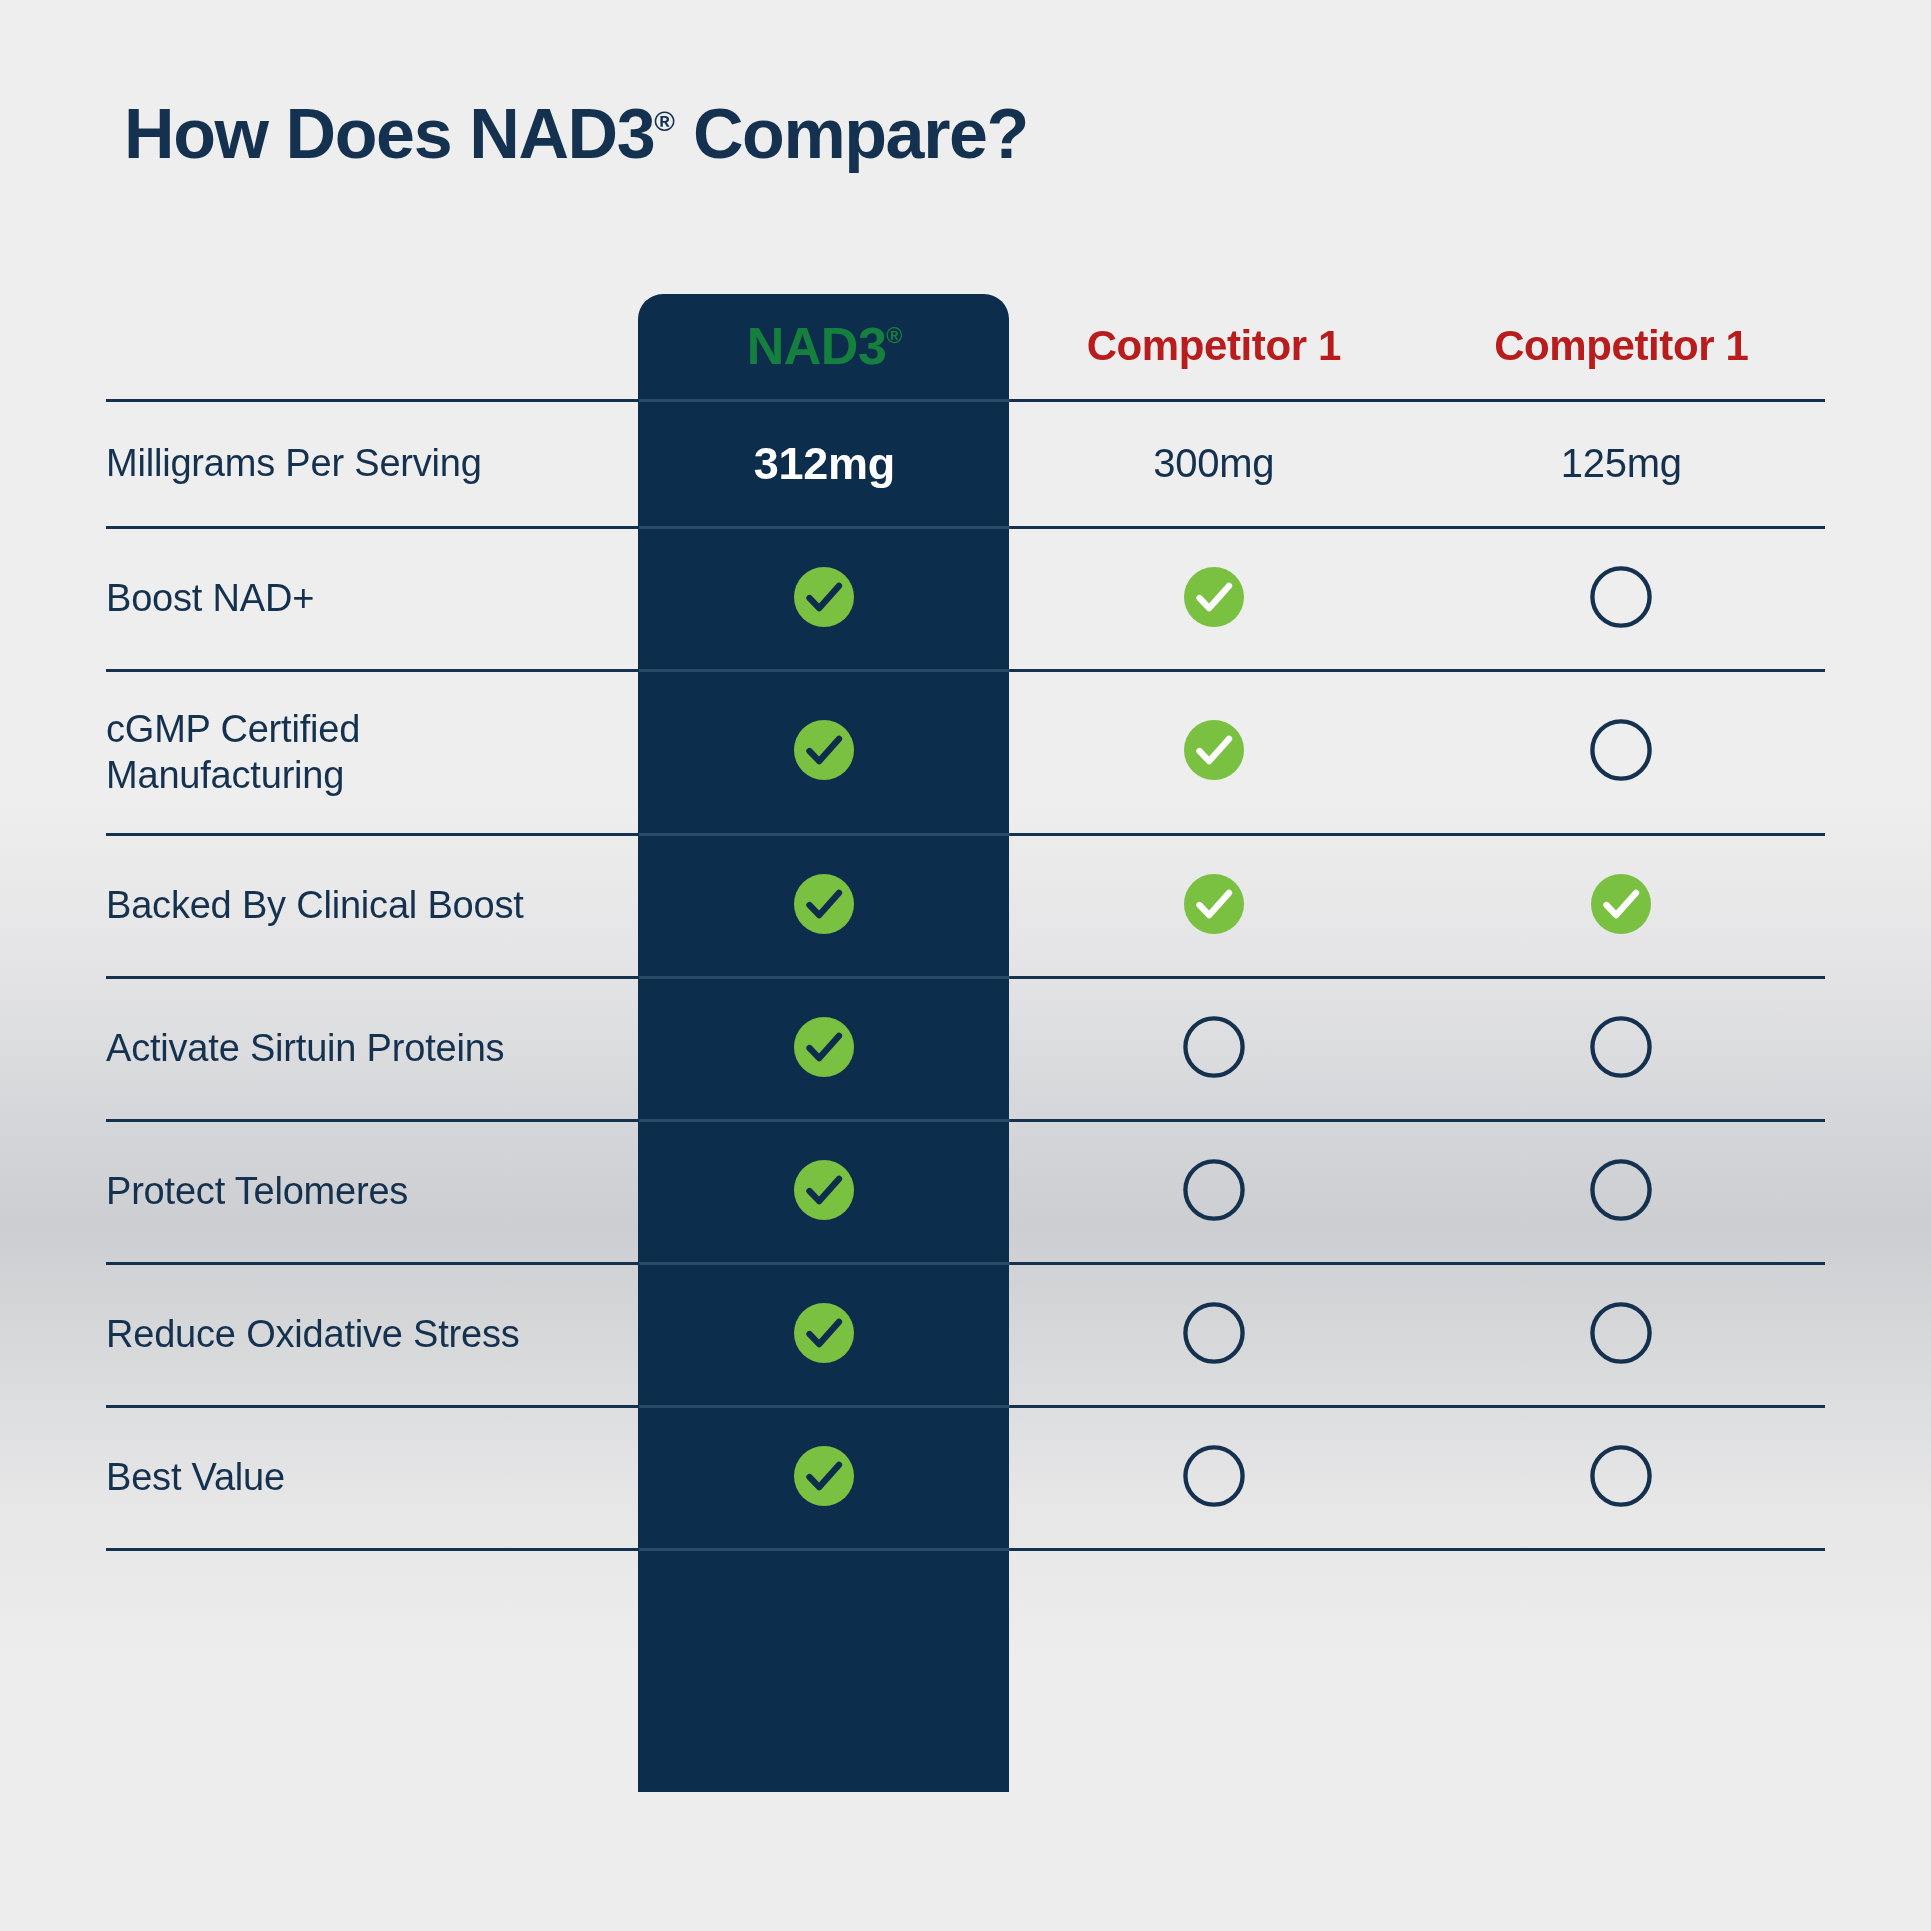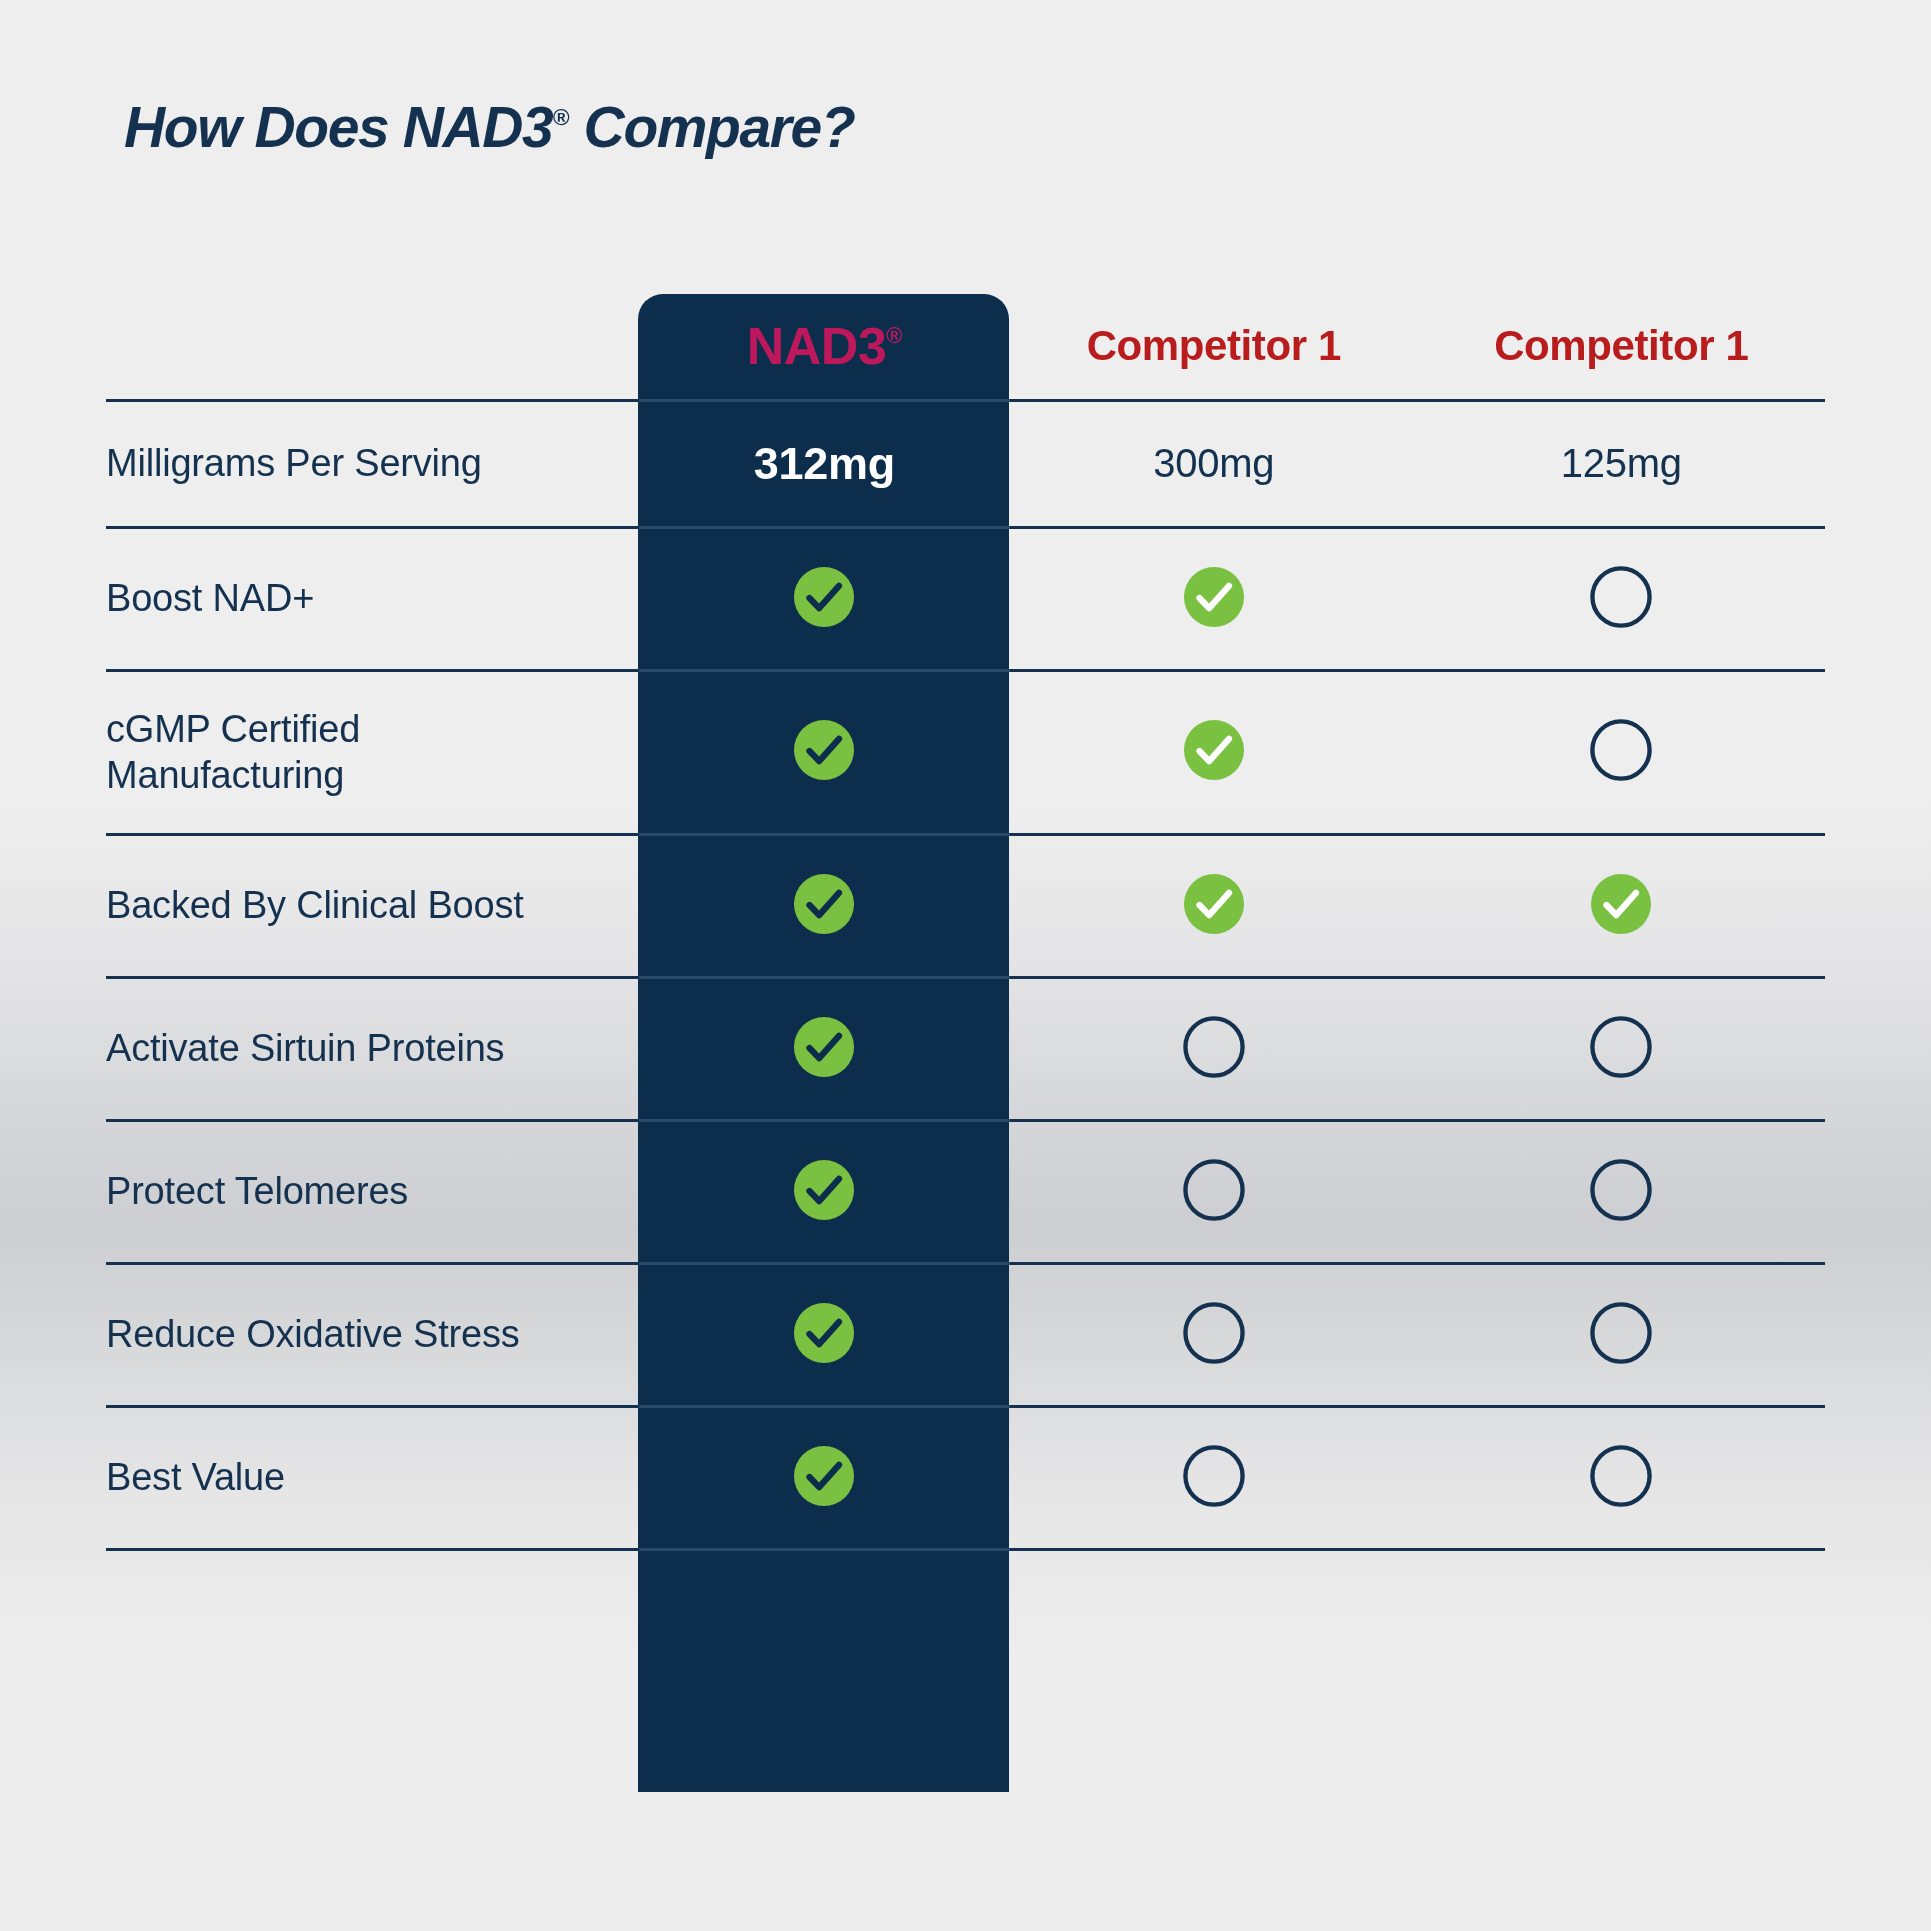--- a/index.html
+++ b/index.html
@@ -31,27 +31,26 @@
     position: relative;
     width: 1931px;
     height: 1931px;
   }
 
   
   .page-title {
     position: absolute;
     left: 124px;
     top: 99px;
-    font-size: 57px;
+    font-size: 70px;
     font-weight: bold;
     letter-spacing: -1.4px;
     color: #14314f;
     white-space: nowrap;
     line-height: 1.0;
-    font-style: italic;
   }
   .page-title .reg {
     font-size: 0.40em;
     vertical-align: 0.95em;
     font-weight: bold;
     letter-spacing: 0;
   }
 
   
   .feature-column {
@@ -92,21 +91,21 @@
     border-bottom: 3.9px solid #14314f;
     font-size: 42px;
     font-weight: bold;
     text-align: center;
     padding-bottom: 27px;
     color: #b91c1c;
     letter-spacing: -0.4px;
   }
   thead th.h-label { border-bottom: 3.9px solid #14314f; }
   thead th.h-nad3 {
-    color: #be185d;
+    color: #15803d;
     font-size: 52px;
     border-bottom: 3.9px solid #2a4a68;
     letter-spacing: -0.5px;
   }
   thead th.h-nad3 .reg {
     font-size: 0.42em;
     vertical-align: 0.95em;
   }
 
   

